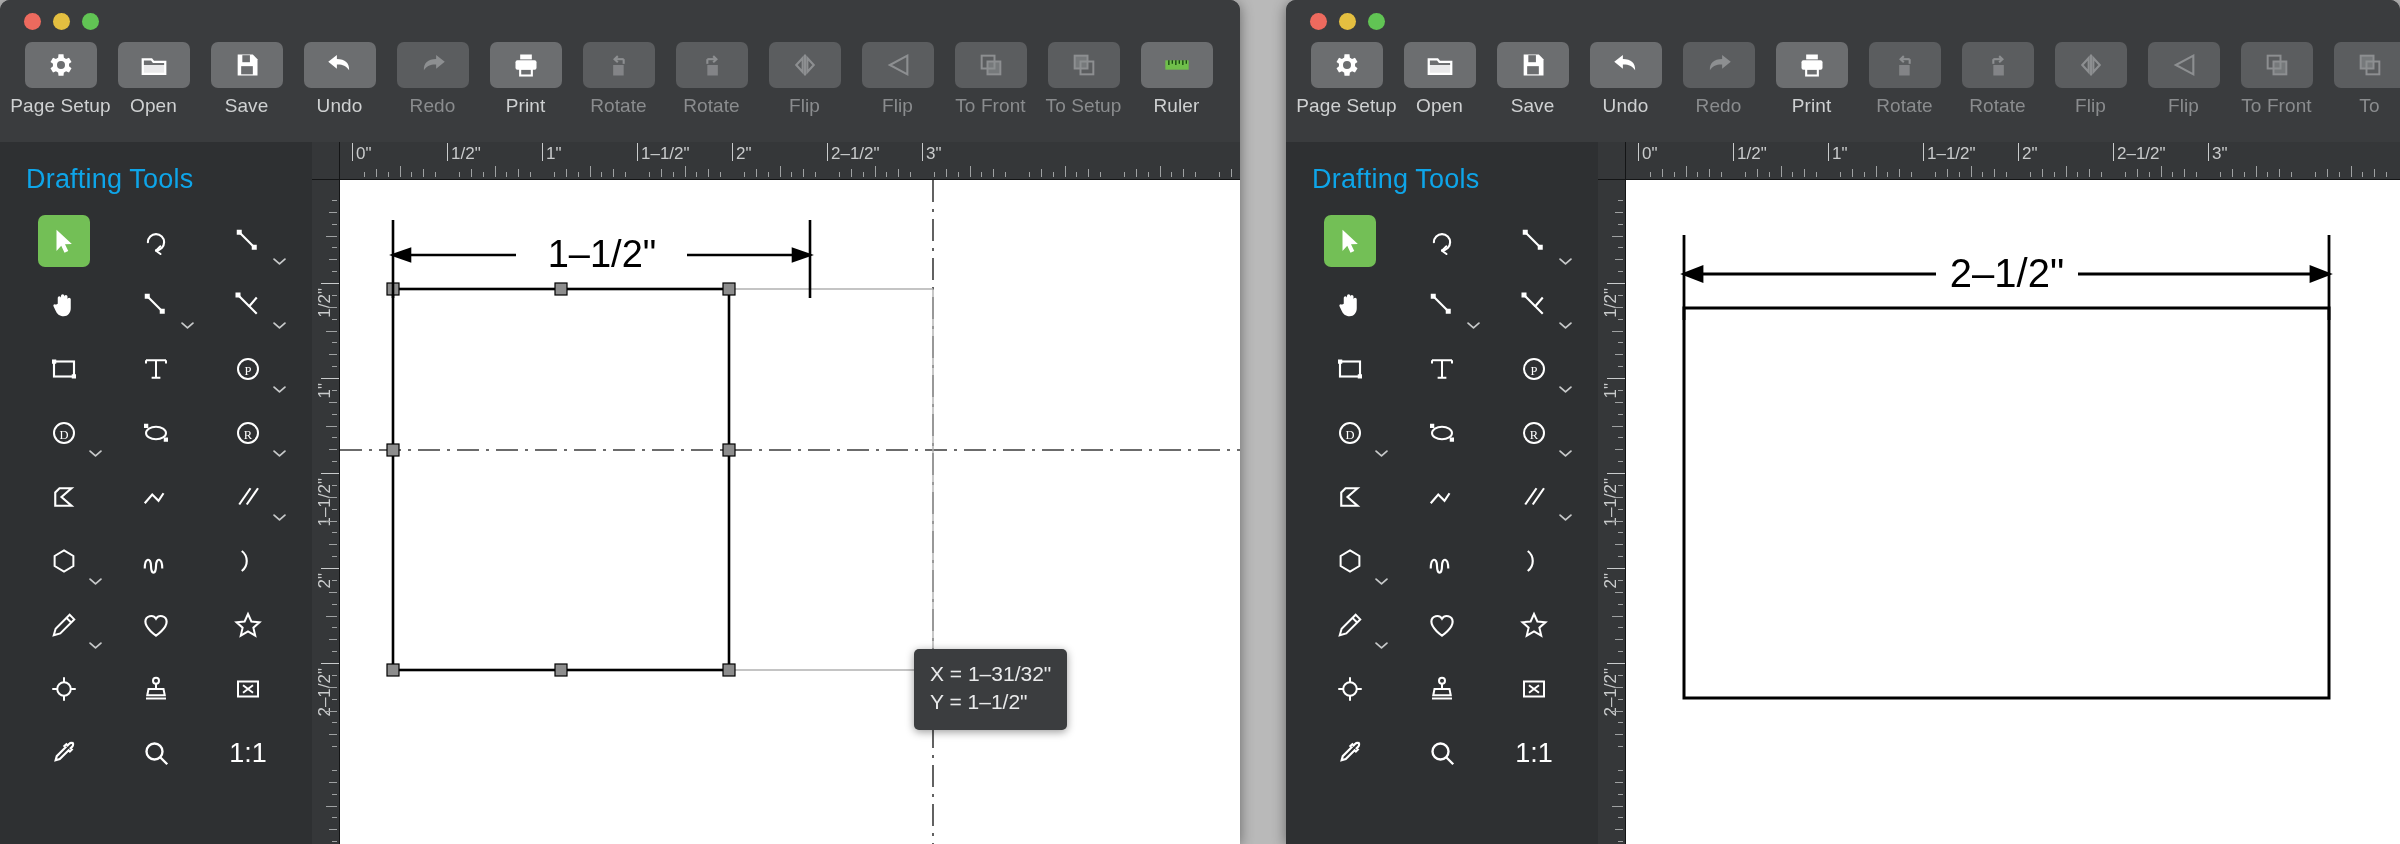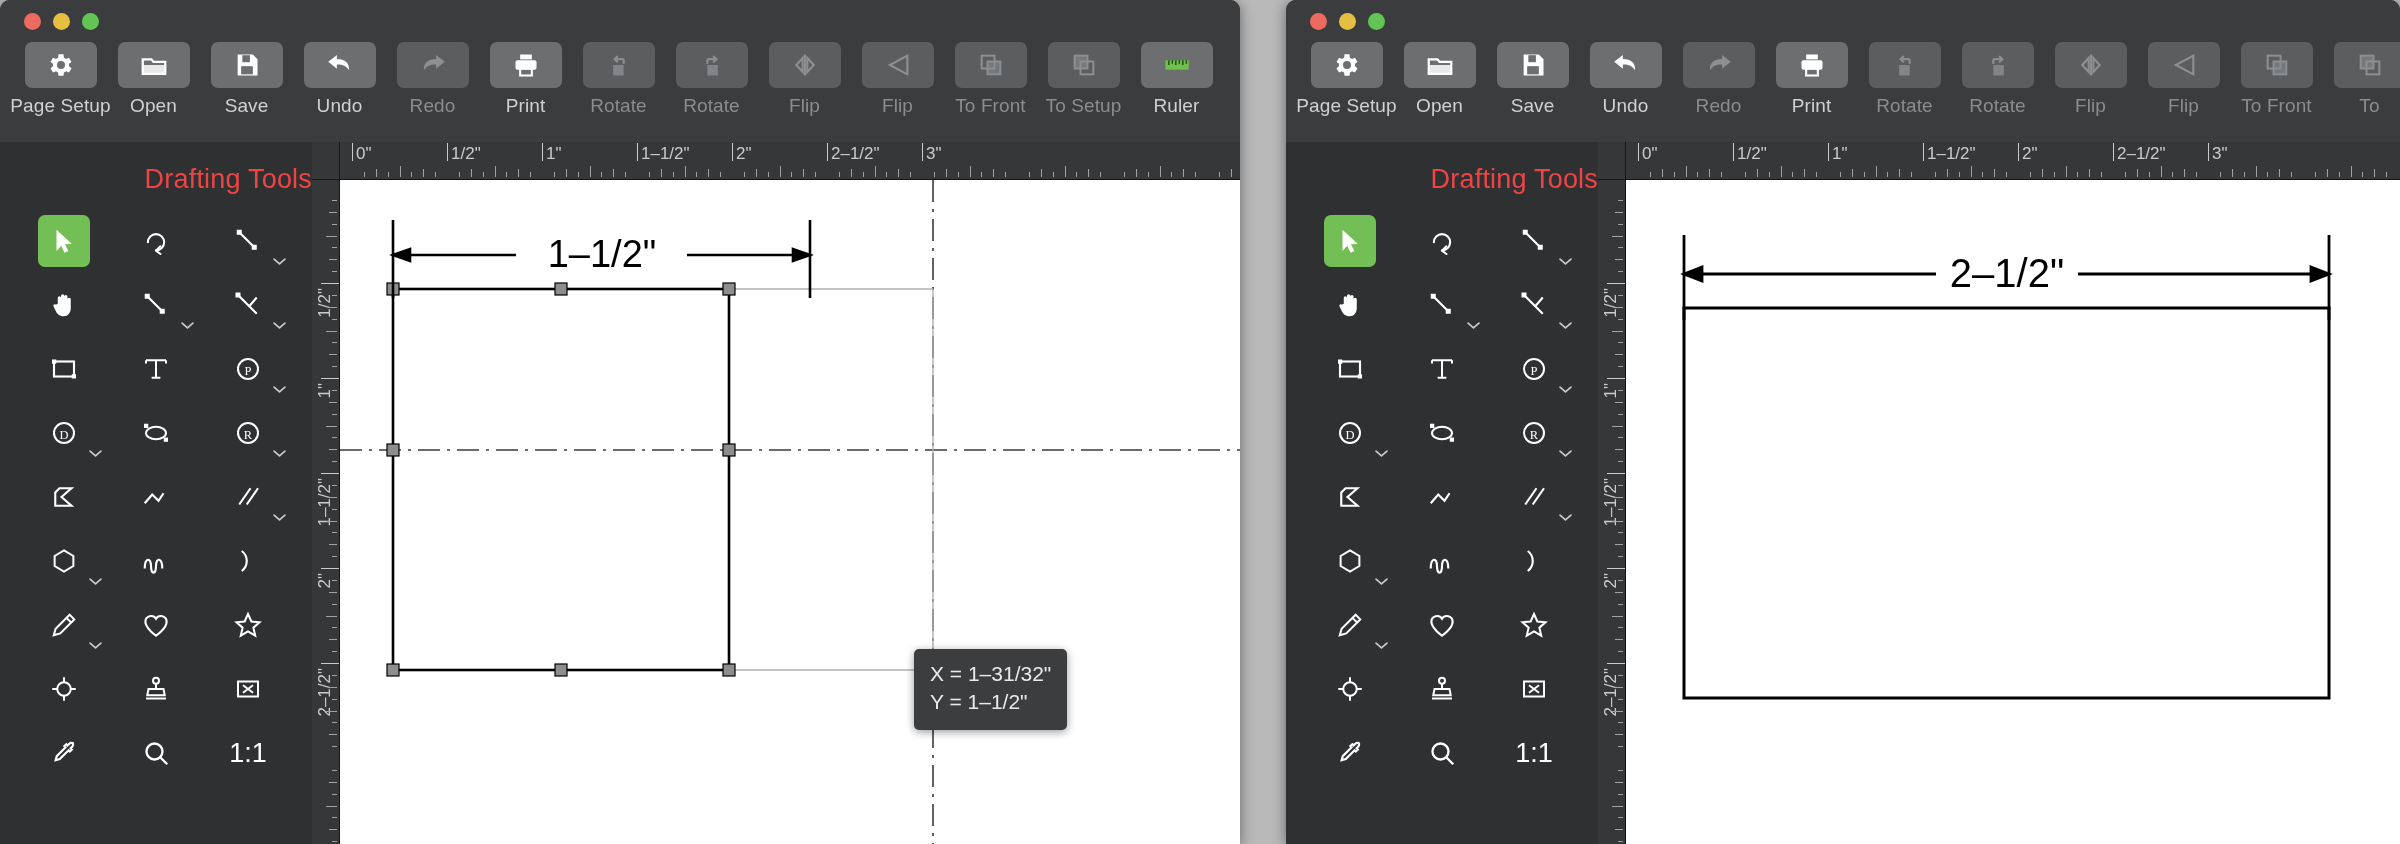--- a/index.html
+++ b/index.html
@@ -30,21 +30,21 @@
   .tb-ico { width:72px; height:46px; border-radius:7px; background:#6c6e70;
             display:flex; align-items:center; justify-content:center; }
   .tb-ico.dim { background:#5b5d5f; }
   .tb-ico svg { display:block; }
   .tb-lbl { font-size:19px; color:#cfd1d2; margin-top:7px; white-space:nowrap; letter-spacing:.1px;}
   .tb-lbl.dim { color:#8a8c8e; }
 
   
   .wbody { display:flex; height:702px; }
   .sidebar { width:312px; background:#2e3032; flex:0 0 auto; padding-top:10px;}
-  .sb-title { color:#ef4444; font-size:27px; padding:12px 0 0 26px; letter-spacing:.2px;text-align:right;}
+  .sb-title { color:#0ea5e9; font-size:27px; padding:12px 0 0 26px; letter-spacing:.2px;}
   .tools { display:grid; grid-template-columns:repeat(3,1fr); row-gap:0px;
            padding:14px 18px 0 18px; }
   .tool { height:64px; display:flex; align-items:center; justify-content:center;
           position:relative; border-radius:7px;}
   .tool.sel { }
   .tool .chip { width:52px; height:52px; border-radius:7px; display:flex;
                 align-items:center; justify-content:center; }
   .tool.sel .chip { background:#73bf56; }
   .tool svg { display:block; }
   .tool .caret { position:absolute; right:8px; bottom:7px; width:13px; height:9px; }

